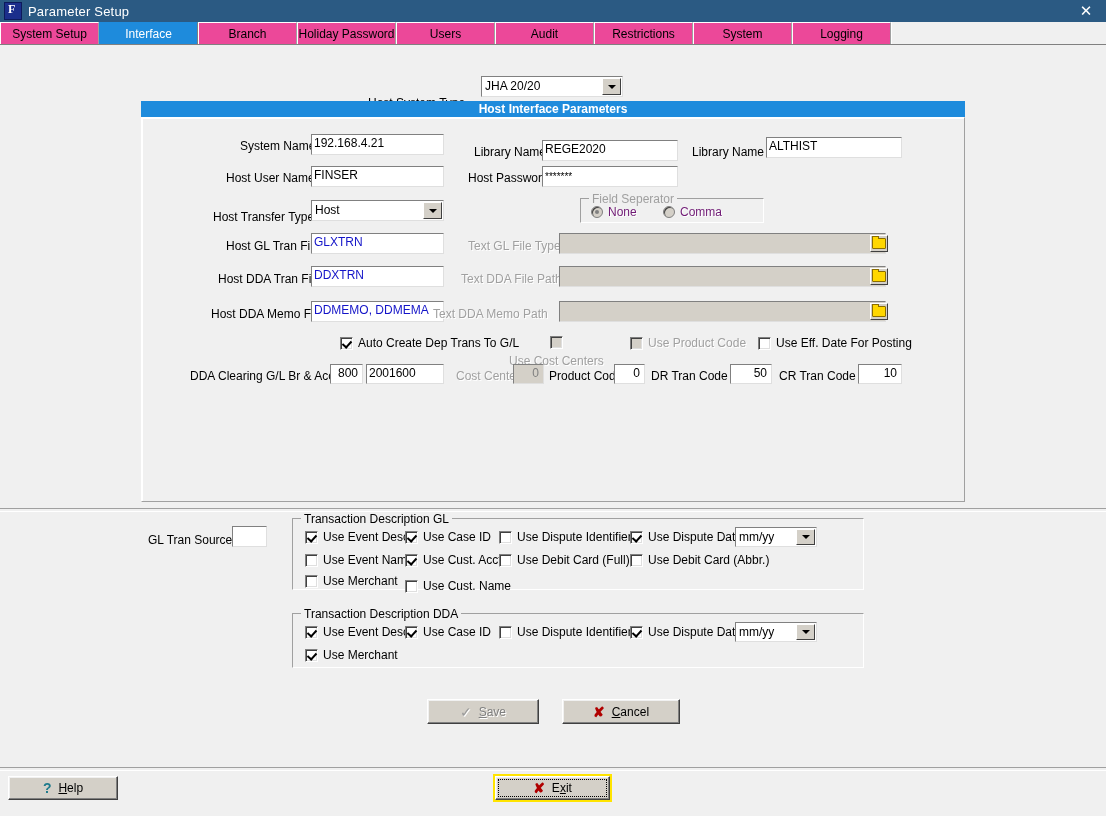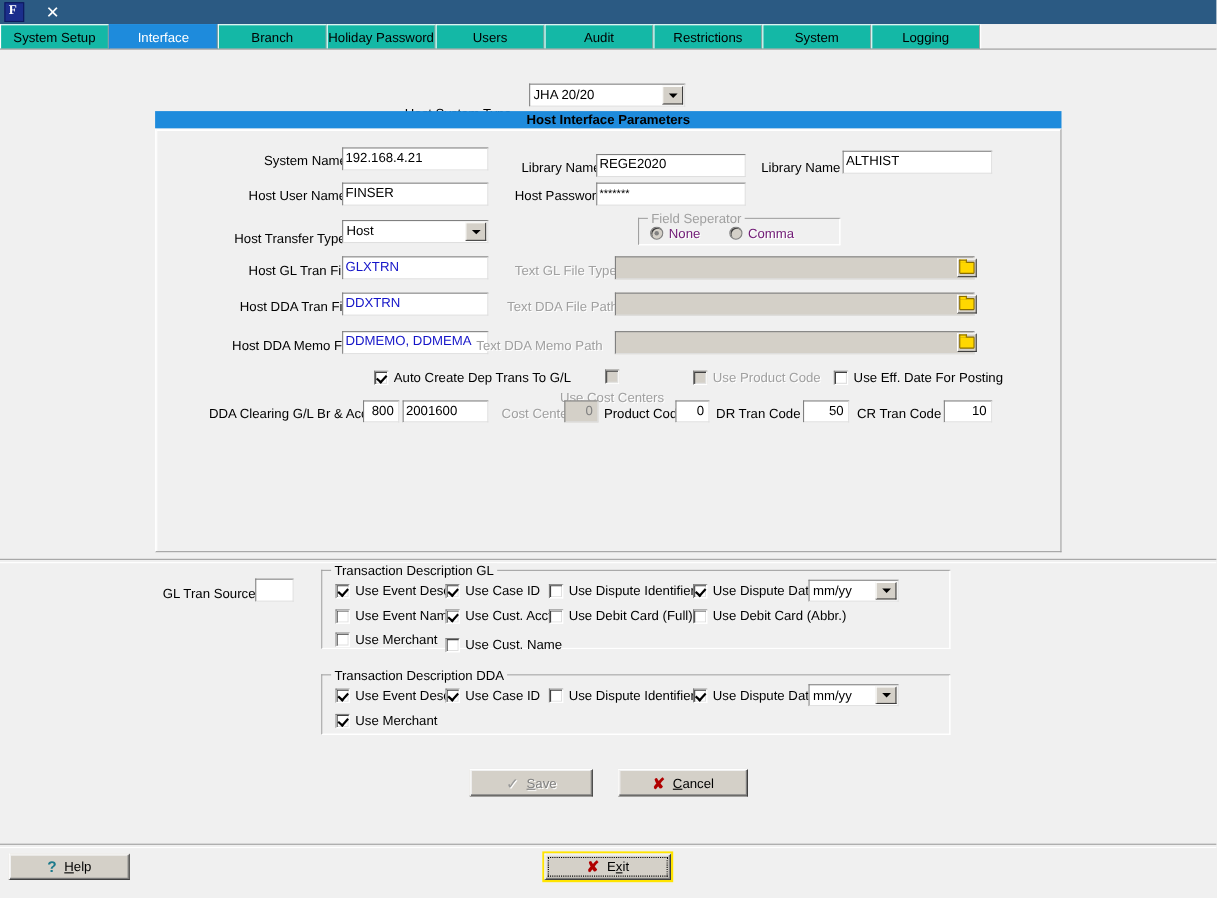--- a/index.html
+++ b/index.html
@@ -35,21 +35,21 @@
   }
   
   .tabstrip{
     height:22px;background:#f0f0f0;
     display:flex;align-items:stretch;
     border-bottom:1px solid #808080;
     position:relative;
   }
   .tab{
     width:99px;display:flex;align-items:center;justify-content:center;
-    background:#14b8a6;
+    background:#ec4899;
     border-left:1px solid #fff;
     border-right:1px solid #a0a0a0;
     border-top:1px solid #fff;
     font-size:12px;color:#000;
     box-sizing:border-box;
   }
   .tab.active{
     background:#1e8bdc;color:#fff;
     border-left:1px solid #1e8bdc;border-right:1px solid #7f7f7f;
     border-top:1px solid #1e8bdc;
@@ -164,36 +164,37 @@
   .udl{text-decoration:underline;}
   .panel{
     position:absolute;
     background:#f0f0f0;
     border:1px solid #a0a0a0;
     border-top-color:#fff;border-left-color:#fff;
     box-shadow:1px 1px 0 #fff inset;
     box-sizing:border-box;
   }
   .bluebar{
-    position:absolute;background:#1e8bdc;color:#000000;
+    position:absolute;background:#1e8bdc;color:#ffffff;
     font-weight:bold;font-size:12px;
     display:flex;align-items:center;justify-content:center;
     box-sizing:border-box;
   }
   .hsep{position:absolute;border-top:1px solid #a0a0a0;border-bottom:1px solid #fff;}
   .focusring{
     position:absolute;border:2px solid #ffe400;box-sizing:border-box;
   }
   .dotted{position:absolute;border:1px dotted #000;box-sizing:border-box;}
 </style>
 </head>
 <body>
 
 <div class="titlebar">
   <div class="tb-icon"></div>
+  <div class="tb-title">Parameter Setup</div>
   <div class="tb-close">✕</div>
 </div>
 
 <div class="tabstrip">
   <div class="tab">System Setup</div>
   <div class="tab active">Interface</div>
   <div class="tab">Branch</div>
   <div class="tab">Holiday Password</div>
   <div class="tab">Users</div>
   <div class="tab">Audit</div>

